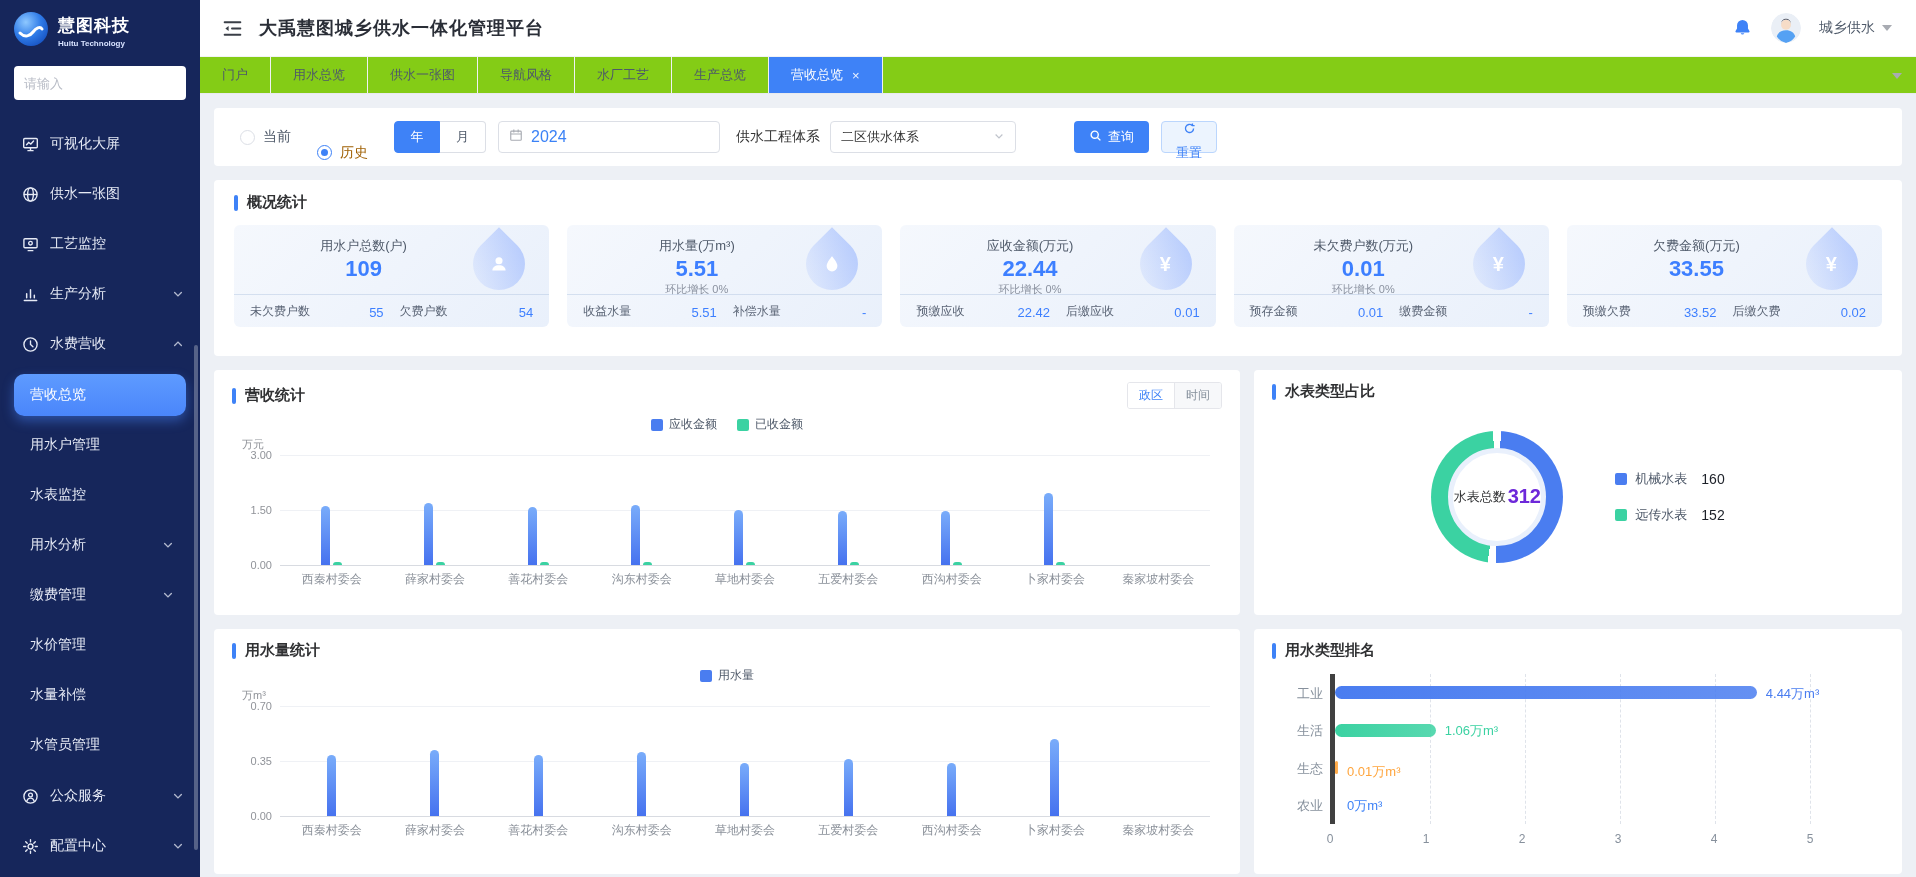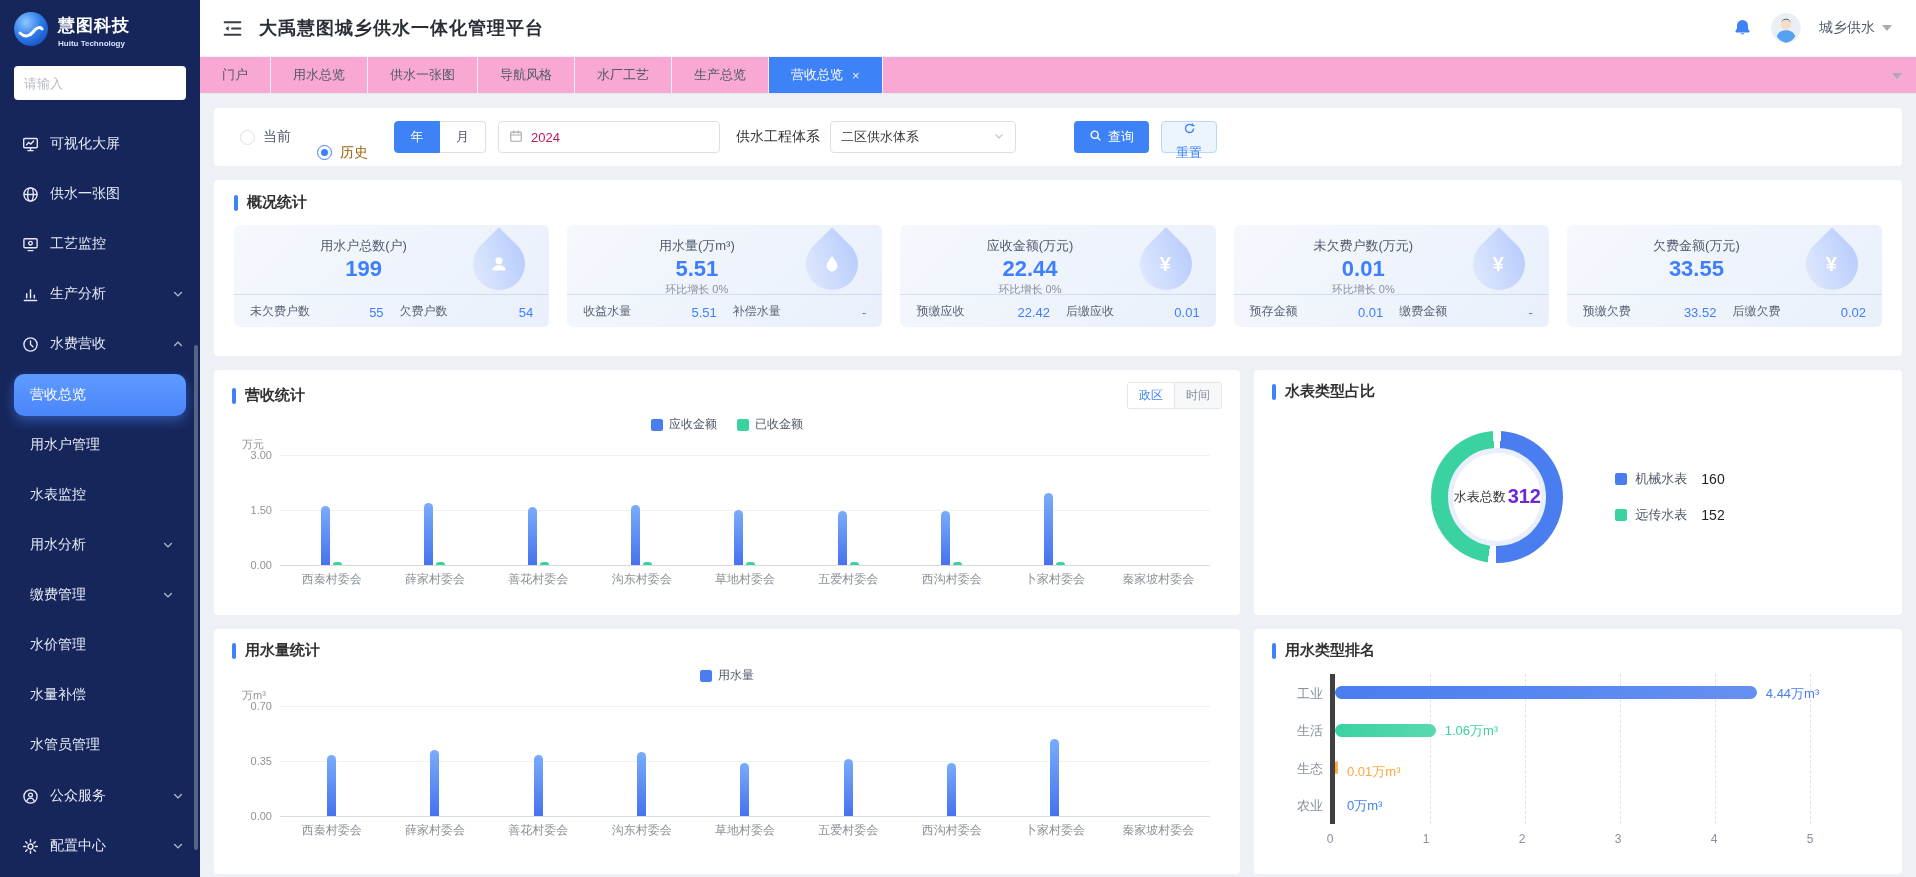--- a/index.html
+++ b/index.html
@@ -36,21 +36,21 @@
   .topbar { height:56px; background:#fff; display:flex; align-items:center; padding:0 24px 0 22px; gap:16px; }
   .fold { display:inline-flex; cursor:pointer; }
   .page-title { font-size:18px; font-weight:bold; color:#2A2E37; letter-spacing:1px; }
   .top-right { margin-left:auto; display:flex; align-items:center; gap:18px; }
   .bell { display:inline-flex; cursor:pointer; }
   .avatar { width:30px; height:30px; border-radius:50%; overflow:hidden; cursor:pointer; }
   .tenant { display:flex; align-items:center; gap:7px; font-size:14px; color:#4E5969; cursor:pointer; }
   .caret-down { width:0; height:0; border-left:5px solid transparent; border-right:5px solid transparent;
     border-top:6px solid #A8ABB2; }
 
-  .tabbar { height:38px; background:#f9a8d4; border-top:1px solid #F2F3F5; border-bottom:1px solid #E8EAEE;
+  .tabbar { height:38px; background:#84cc16; border-top:1px solid #F2F3F5; border-bottom:1px solid #E8EAEE;
     display:flex; align-items:stretch; position:relative; }
   .tab { display:flex; align-items:center; padding:0 22px; font-size:13px; color:#4E5969;
     border-right:1px solid #F0F1F3; cursor:pointer; white-space:nowrap; }
   .tab.active { background:#3E82F7; color:#fff; }
   .tab .x { margin-left:9px; font-size:13px; opacity:.9; }
   .tab-caret { position:absolute; right:14px; top:16px; }
 
   .content { flex:1; padding:14px 14px 0; display:flex; flex-direction:column; gap:14px; overflow:hidden; }
 
   
@@ -61,21 +61,21 @@
   .radio.sel { color:#a16207;margin-top:31px; }
   .radio.sel .rdot { border-color:#3E82F7; }
   .radio.sel .rdot::after { content:""; position:absolute; inset:3px; border-radius:50%; background:#3E82F7; }
   .seg-group { display:flex; margin-right:12px; }
   .seg { width:46px; height:32px; line-height:30px; text-align:center; font-size:13px; color:#4E5969;
     border:1px solid #DCDFE6; background:#fff; cursor:pointer; }
   .seg:first-child { border-radius:4px 0 0 4px; }
   .seg:last-child { border-radius:0 4px 4px 0; border-left:none; }
   .seg.active { background:#3E82F7; border-color:#3E82F7; color:#fff; }
   .date-input { width:222px; height:32px; border:1px solid #DCDFE6; border-radius:4px; background:#fff;
-    display:flex; align-items:center; gap:8px; padding:0 10px; font-size:13px; color:#be185d; cursor:pointer; margin-right:14px; }
+    display:flex; align-items:center; gap:8px; padding:0 10px; font-size:16px; color:#3b82f6; cursor:pointer; margin-right:14px; }
   .fl-label { font-size:14px; color:#333; margin:0 10px 0 2px; }
   .select { width:186px; height:32px; border:1px solid #DCDFE6; border-radius:4px; background:#fff;
     display:flex; align-items:center; padding:0 10px; font-size:13px; color:#333; cursor:pointer; }
   .select .sv { flex:1; }
   .btns { margin-left:58px; display:flex; gap:12px; }
   .btn { height:32px; padding:0 14px; border-radius:4px; font-size:13px; display:flex; align-items:center;
     gap:6px; cursor:pointer; border:1px solid transparent; }
   .btn.primary { background:#3E82F7; color:#fff; }
   .btn.ghost { background:#ECF4FE; color:#3E82F7; border-color:#BBD6FD;flex-direction:column; }
 
@@ -416,21 +416,21 @@
       </div>
 
       <section class="sec-card" style="flex:0 0 176px;">
         <div class="sec-title">
           <span class="bar"></span>
           <span>概况统计</span>
         </div>
         <div class="stats" id="stats">
             <div class="stat">
               <div class="stat-title">用水户总数(户)</div>
-              <div class="stat-value">199</div>
+              <div class="stat-value">109</div>
               <div class="stat-growth"></div>
               <div class="wm">
                 <span class="g">
                   <svg width="22" height="22" viewBox="0 0 20 20" fill="#fff">
                     <circle cx="10" cy="7" r="3.2"></circle>
                     <path d="M10 11.2c-3.6 0-6 1.9-6 4.6h12c0-2.7-2.4-4.6-6-4.6z"></path>
                   </svg>
                 </span>
               </div>
               <div class="stat-items">

